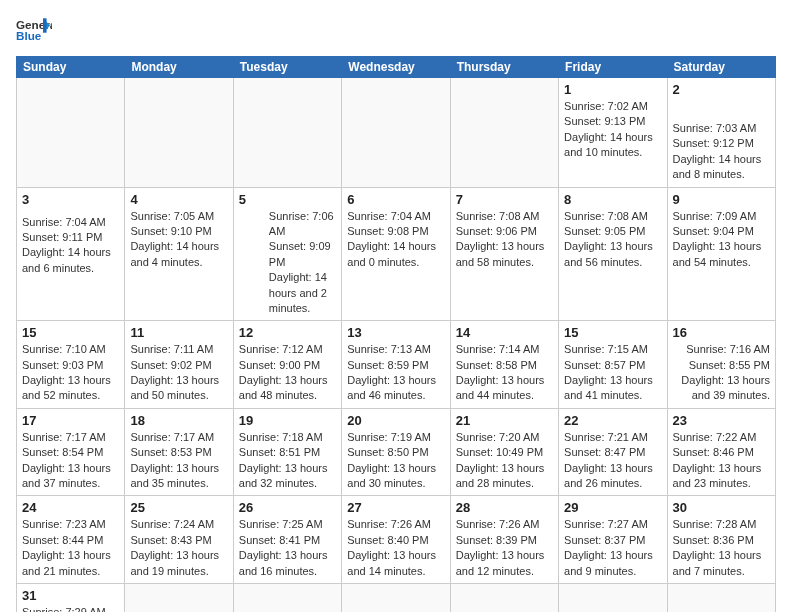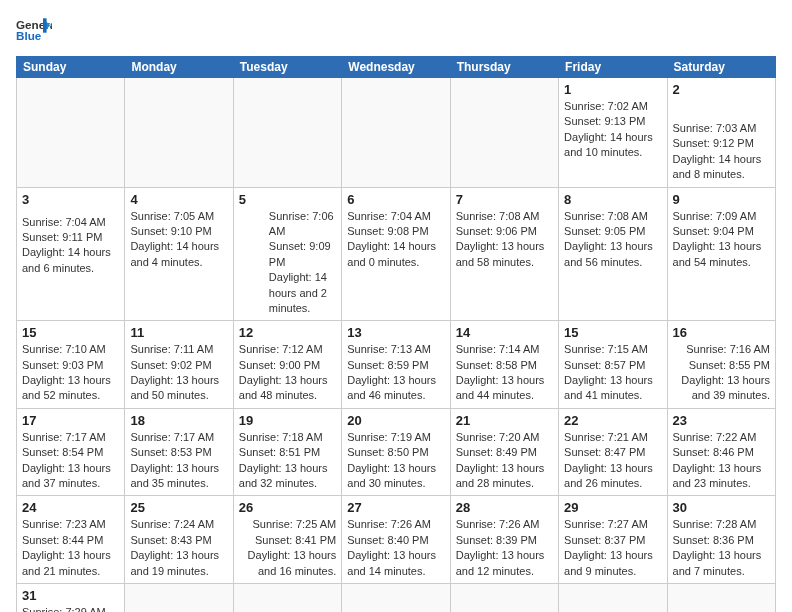--- a/index.html
+++ b/index.html
@@ -241,21 +241,21 @@
         </td>
         <td>
           <span class="day-number">20</span>
           <div class="day-info" style="white-space: pre-line;">Sunrise: 7:19 AM
 Sunset: 8:50 PM
 Daylight: 13 hours and 30 minutes.</div>
         </td>
         <td>
           <span class="day-number">21</span>
           <div class="day-info" style="white-space: pre-line;">Sunrise: 7:20 AM
-Sunset: 8:49 PM
+Sunset: 10:49 PM
 Daylight: 13 hours and 28 minutes.</div>
         </td>
         <td>
           <span class="day-number">22</span>
           <div class="day-info" style="white-space: pre-line;">Sunrise: 7:21 AM
 Sunset: 8:47 PM
 Daylight: 13 hours and 26 minutes.</div>
         </td>
         <td>
           <span class="day-number">23</span>
@@ -272,21 +272,21 @@
 Daylight: 13 hours and 21 minutes.</div>
         </td>
         <td>
           <span class="day-number">25</span>
           <div class="day-info" style="white-space: pre-line;">Sunrise: 7:24 AM
 Sunset: 8:43 PM
 Daylight: 13 hours and 19 minutes.</div>
         </td>
         <td>
           <span class="day-number">26</span>
-          <div class="day-info" style="white-space: pre-line; text-align: right;">Sunrise: 7:25 AM
+          <div class="day-info" style="white-space: pre-line;">Sunrise: 7:25 AM
 Sunset: 8:41 PM
 Daylight: 13 hours and 16 minutes.</div>
         </td>
         <td>
           <span class="day-number">27</span>
           <div class="day-info" style="white-space: pre-line;">Sunrise: 7:26 AM
 Sunset: 8:40 PM
 Daylight: 13 hours and 14 minutes.</div>
         </td>
         <td>

